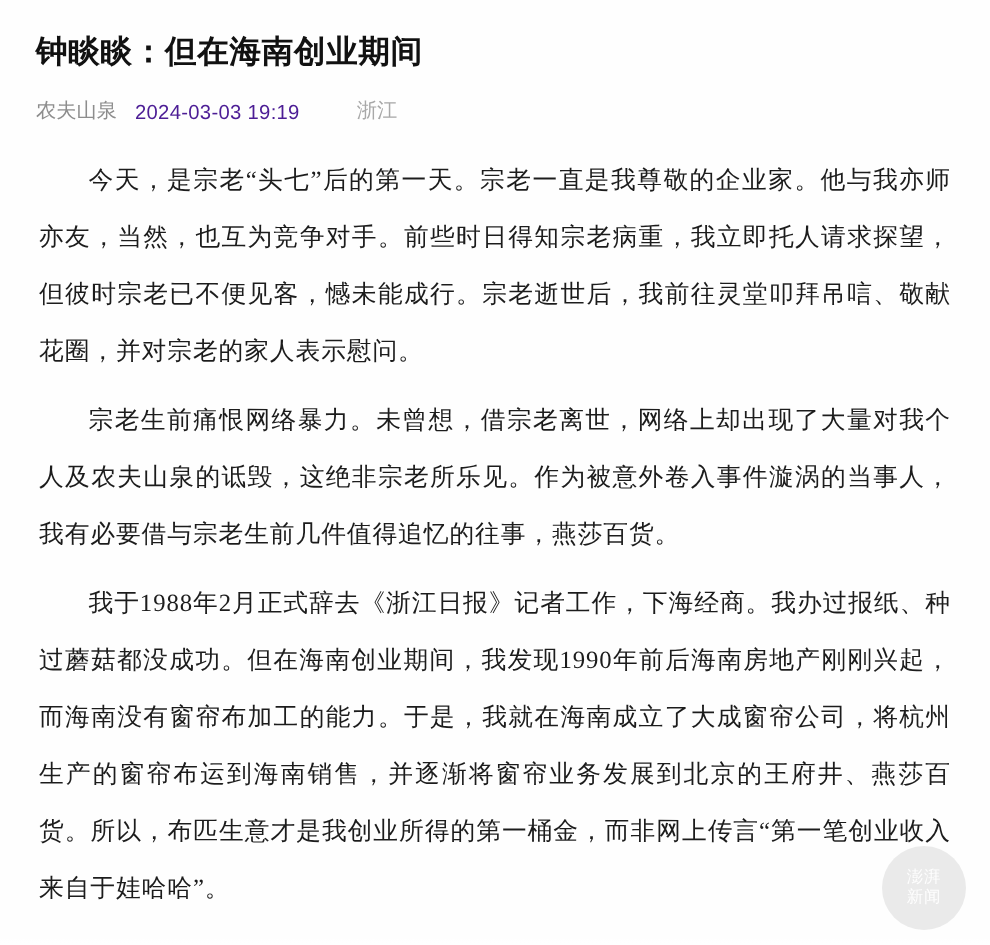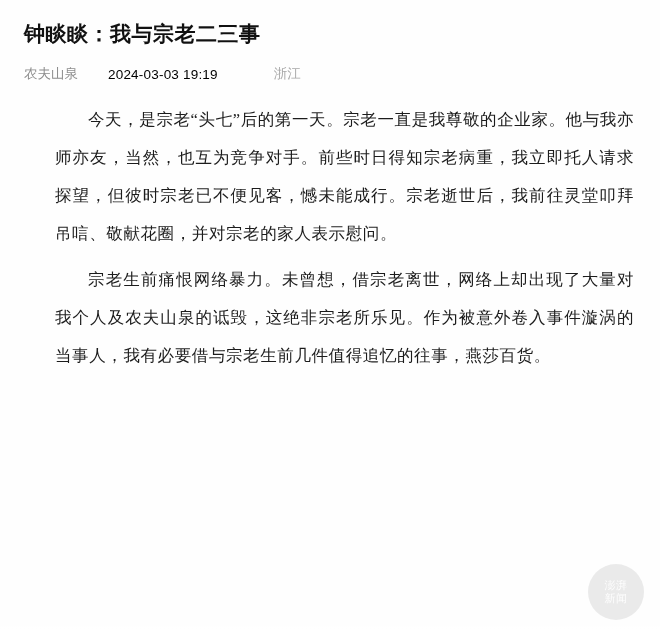--- a/index.html
+++ b/index.html
@@ -27,41 +27,40 @@
     font-weight: bold;
     letter-spacing: 0.5px;
     color: #111111;
     line-height: 1.4;
     margin: 4px 0 0 2px;
     font-family: "Liberation Serif", serif;
   }
   .meta-row {
     display: flex;
     align-items: center;
-    gap: 30px;
+    gap: 12px;
     margin: 16px 0 0 2px;
     font-size: 13.5px;
     color: #9b9b9b;
     font-family: "Liberation Sans", sans-serif;
   }
   .meta-source {
     color: #8d8d8d;
   }
   .meta-time {
-    color: #000000;
+    color: #4c1d95;
     letter-spacing: 0.2px;
   }
   .meta-location {
     color: #a8a8a8;
     margin-left: 26px;
   }
   .body-text {
     margin-top: 18px;
     padding: 0 4px;
-    margin-left: 29px;
   }
   .para {
     font-family: "Liberation Serif", serif;
     font-size: 16.5px;
     line-height: 38px;
     color: #1c1c1c;
     text-align: justify;
     text-justify: inter-ideograph;
     text-indent: 2em;
     margin: 0 0 8px 0;
@@ -100,31 +99,32 @@
     height: 8px;
     background: linear-gradient(to bottom, rgba(255,255,255,0), #ffffff);
     pointer-events: none;
   }
 </style>
 </head>
 <body>
 
 <div class="page">
 
-  <h1 class="article-title">钟睒睒：我与宗老二三事</h1>
+  <h1 class="article-title">钟睒睒：但在海南创业期间</h1>
 
   <div class="meta-row">
     <span class="meta-source">农夫山泉</span>
     <span class="meta-time">2024-03-03 19:19</span>
     <span class="meta-location">浙江</span>
   </div>
 
   <div class="body-text">
     <p class="para">今天，是宗老“头七”后的第一天。宗老一直是我尊敬的企业家。他与我亦师亦友，当然，也互为竞争对手。前些时日得知宗老病重，我立即托人请求探望，但彼时宗老已不便见客，憾未能成行。宗老逝世后，我前往灵堂叩拜吊唁、敬献花圈，并对宗老的家人表示慰问。</p>
     <p class="para">宗老生前痛恨网络暴力。未曾想，借宗老离世，网络上却出现了大量对我个人及农夫山泉的诋毁，这绝非宗老所乐见。作为被意外卷入事件漩涡的当事人，我有必要借与宗老生前几件值得追忆的往事，燕莎百货。</p>
+    <p class="para">我于1988年2月正式辞去《浙江日报》记者工作，下海经商。我办过报纸、种过蘑菇都没成功。但在海南创业期间，我发现1990年前后海南房地产刚刚兴起，而海南没有窗帘布加工的能力。于是，我就在海南成立了大成窗帘公司，将杭州生产的窗帘布运到海南销售，并逐渐将窗帘业务发展到北京的王府井、燕莎百货。所以，布匹生意才是我创业所得的第一桶金，而非网上传言“第一笔创业收入来自于娃哈哈”。</p>
   </div>
 
   <div class="watermark">
     <span class="wm-top">澎湃</span>
     <span class="wm-bottom">新闻</span>
   </div>
 
   <div class="fade-mask"></div>
 </div>
 

